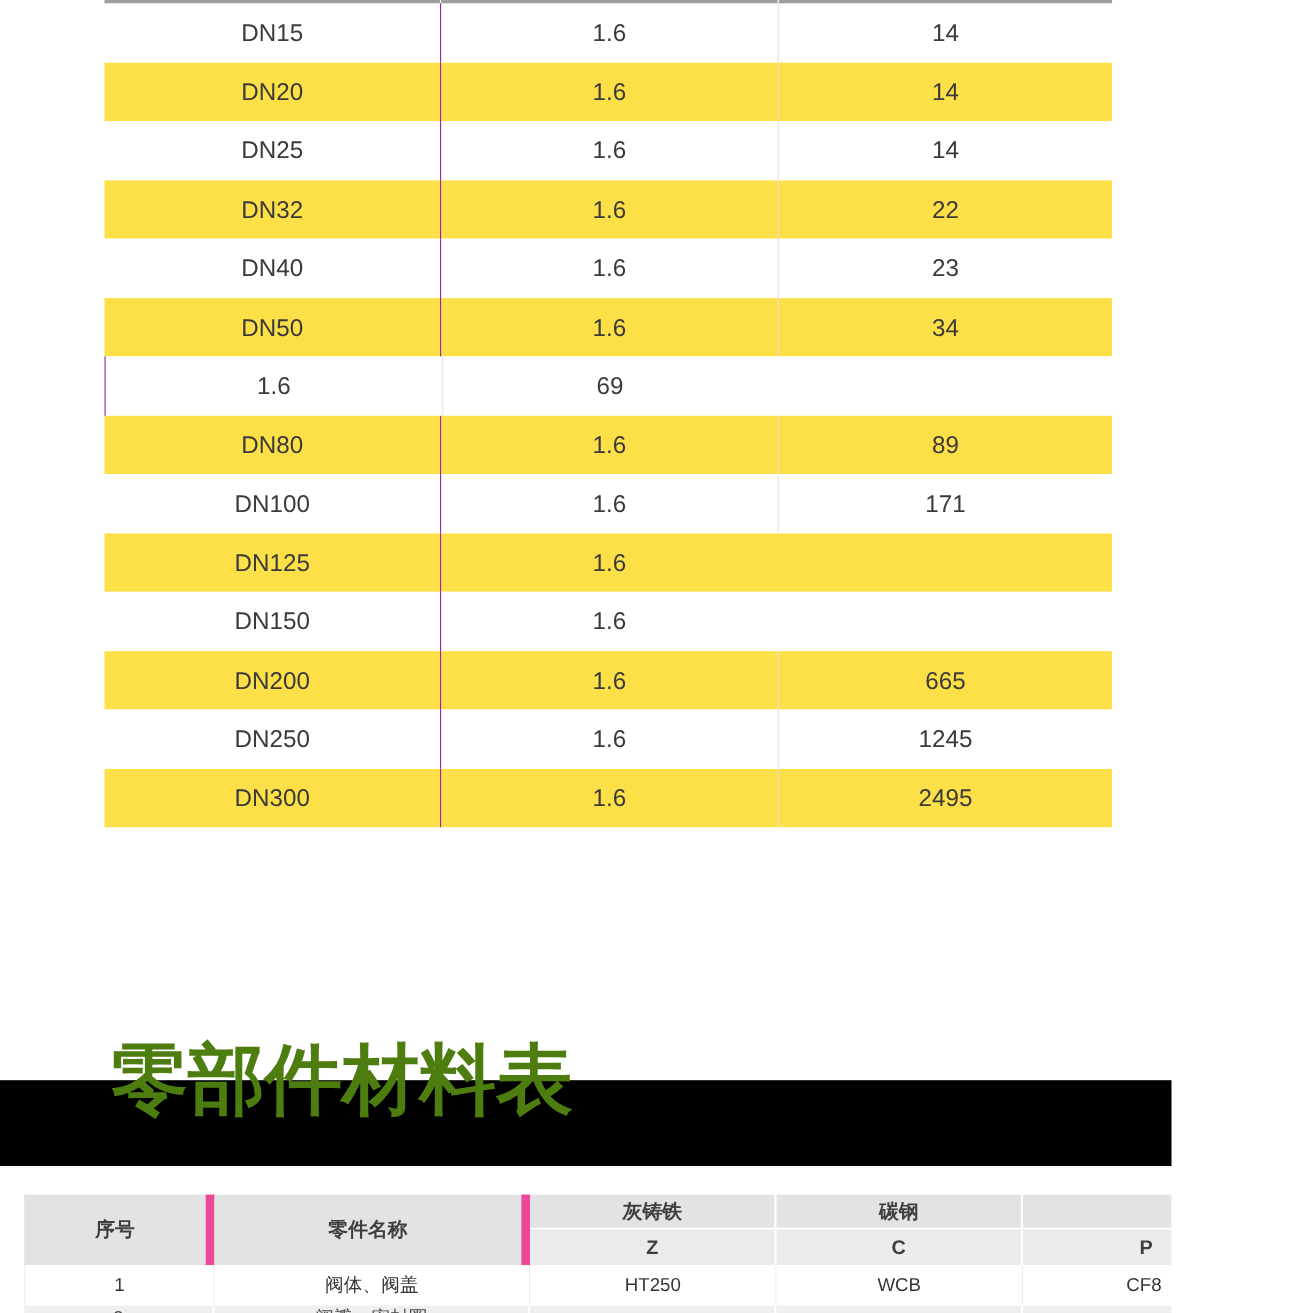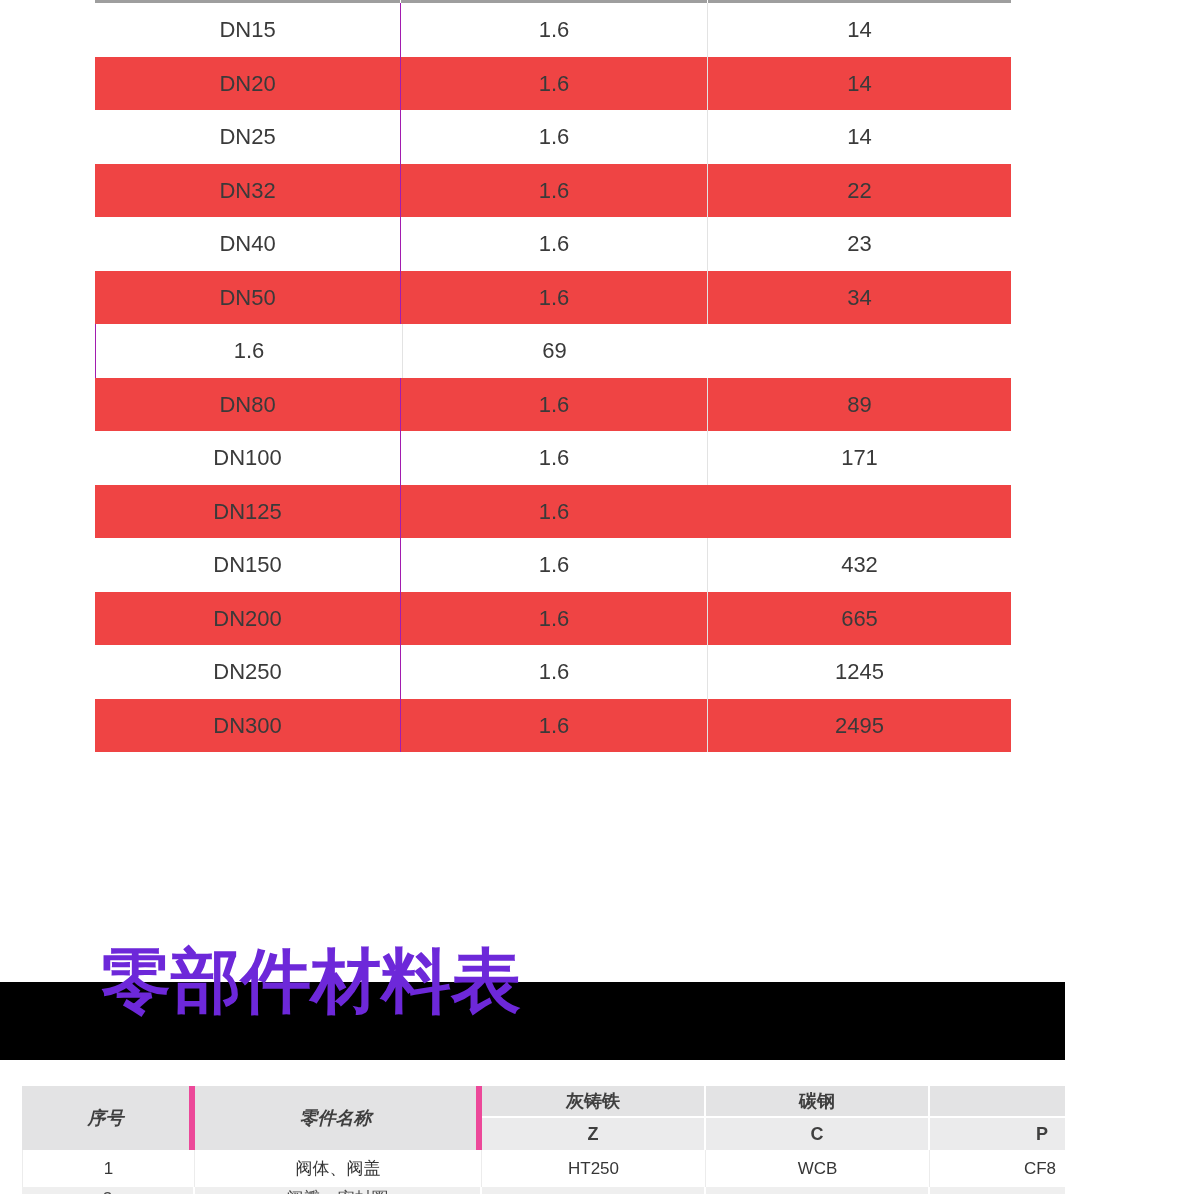--- a/index.html
+++ b/index.html
@@ -15,49 +15,49 @@
 
   
   .spec-table { position:absolute; left:95px; top:0; width:916px; }
   .spec-sliver { display:flex; height:3px; }
   .spec-sliver .seg { background:#9e9e9e; height:3px; }
   .seg-1 { width:305px; }
   .seg-2 { width:307px; border-left:1px solid #ffffff; }
   .seg-3 { width:304px; border-left:1px solid #ffffff; }
 
   .spec-row { display:flex; height:53.5px; background:#ffffff; }
-  .spec-row.alt { background:#ef4444; }
+  .spec-row.alt { background:#fde047; }
   .spec-cell {
     text-align:center; font-size:22px; color:#3a3a3a; line-height:53.5px;
     white-space:nowrap; overflow:hidden;
   }
   .col-dn { width:305px; }
   .col-pn { width:307px; border-left:1px solid #a21caf; }
   .col-wt { width:304px; border-left:1px solid #e3e3e3; }
 
   
   .black-band { position:absolute; left:0; top:982px; width:1181px; height:78px; background:#000000; z-index:1; }
   .section-heading {
     position:absolute; left:101px; top:945px; z-index:2;
-    font-size:70px; font-weight:bold; color:#6d28d9; line-height:1.05;
+    font-size:70px; font-weight:bold; color:#4d7c0f; line-height:1.05;
     white-space:nowrap;
   }
 
   
   .materials-table {
     position:absolute; left:22px; top:1086px; width:1132px; z-index:2;
     display:grid;
     grid-template-columns:173px 287px 224px 224px 224px;
     grid-template-rows:32px 32px 37px 44px;
   }
   .mh {
     background:#e3e3e4; font-size:18px; font-weight:bold; color:#3f3f3f;
     text-align:center; white-space:nowrap; overflow:hidden;
   }
-  .mh.span2 { grid-row:span 2; line-height:64px; border-right:6px solid #ec4899;font-style:italic; }
+  .mh.span2 { grid-row:span 2; line-height:64px; border-right:8px solid #ec4899; }
   .mh.r1 { line-height:30px; border-right:2px solid #ffffff; border-bottom:2px solid #ffffff; }
   .mh.r1.last { border-right:none;text-align:right; }
   .mh.r2 { background:#ebebec; line-height:32px; border-right:2px solid #ffffff; }
   .mh.r2.last { border-right:none; }
   .md {
     background:#ffffff; font-size:17px; color:#363636; text-align:center;
     line-height:37px; border-right:1px solid #ececec; white-space:nowrap; overflow:hidden;
   }
   .md.first { border-left:1px solid #ececec; }
   .md.last  { border-right:4px solid #c4b5fd; }
@@ -124,21 +124,20 @@
       <div class="spec-cell col-pn">1.6</div>
       <div class="spec-cell col-wt">171</div>
     </div>
     <div class="spec-row alt">
       <div class="spec-cell col-dn">DN125</div>
       <div class="spec-cell col-pn">1.6</div>
     </div>
     <div class="spec-row">
       <div class="spec-cell col-dn">DN150</div>
       <div class="spec-cell col-pn">1.6</div>
-      <div class="spec-cell col-wt">432</div>
     </div>
     <div class="spec-row alt">
       <div class="spec-cell col-dn">DN200</div>
       <div class="spec-cell col-pn">1.6</div>
       <div class="spec-cell col-wt">665</div>
     </div>
     <div class="spec-row">
       <div class="spec-cell col-dn">DN250</div>
       <div class="spec-cell col-pn">1.6</div>
       <div class="spec-cell col-wt">1245</div>

